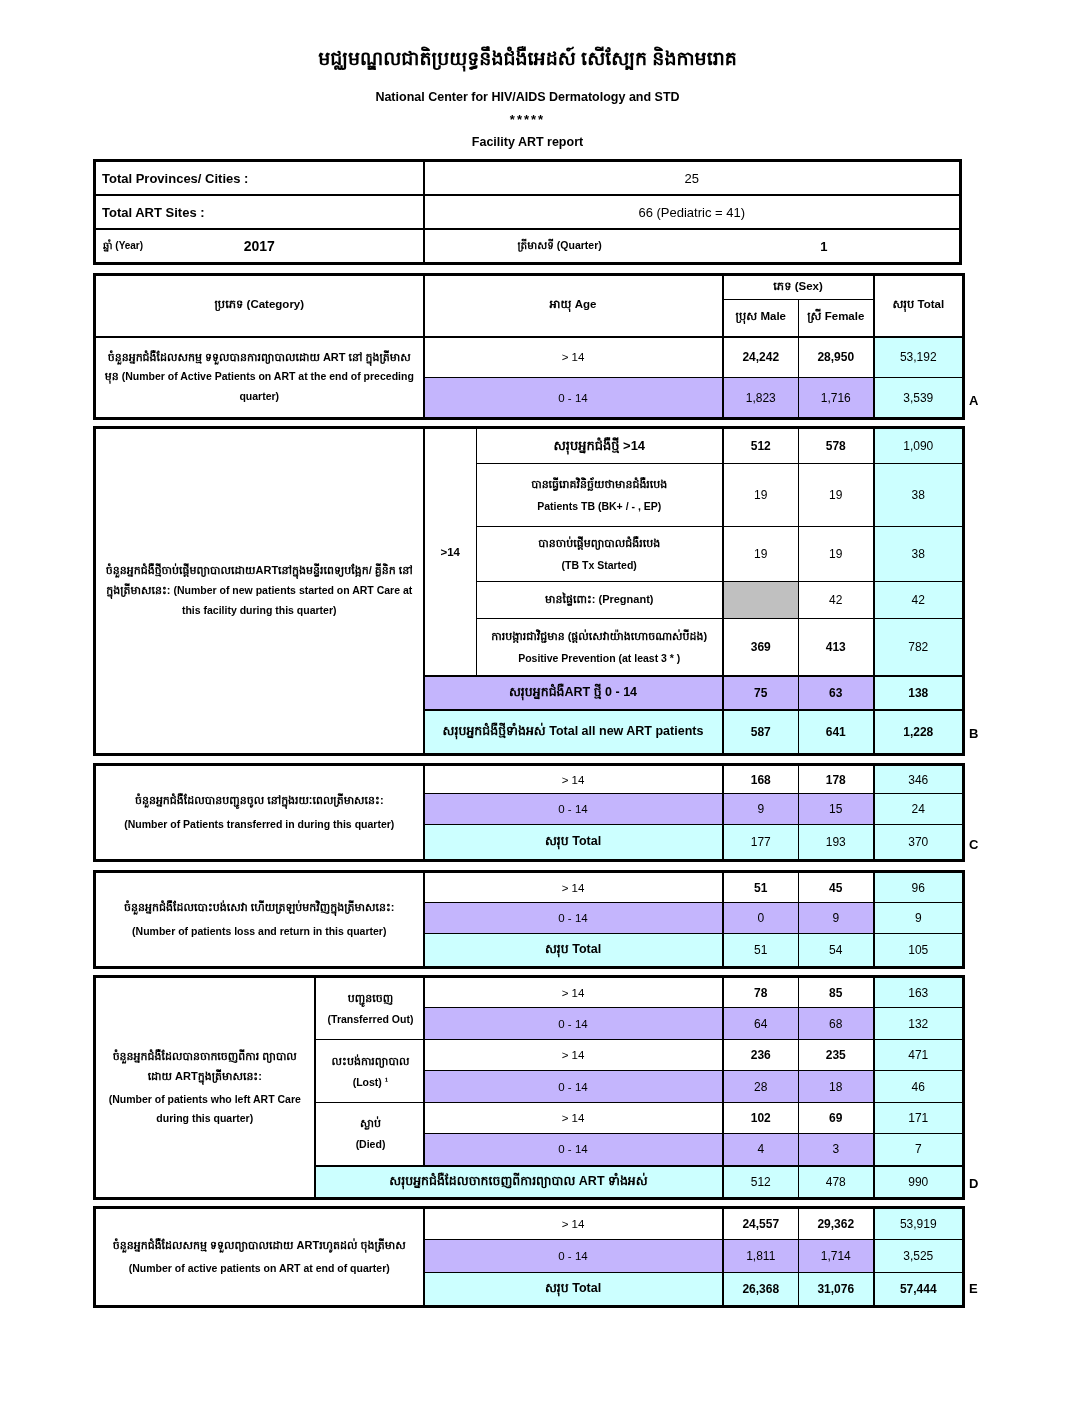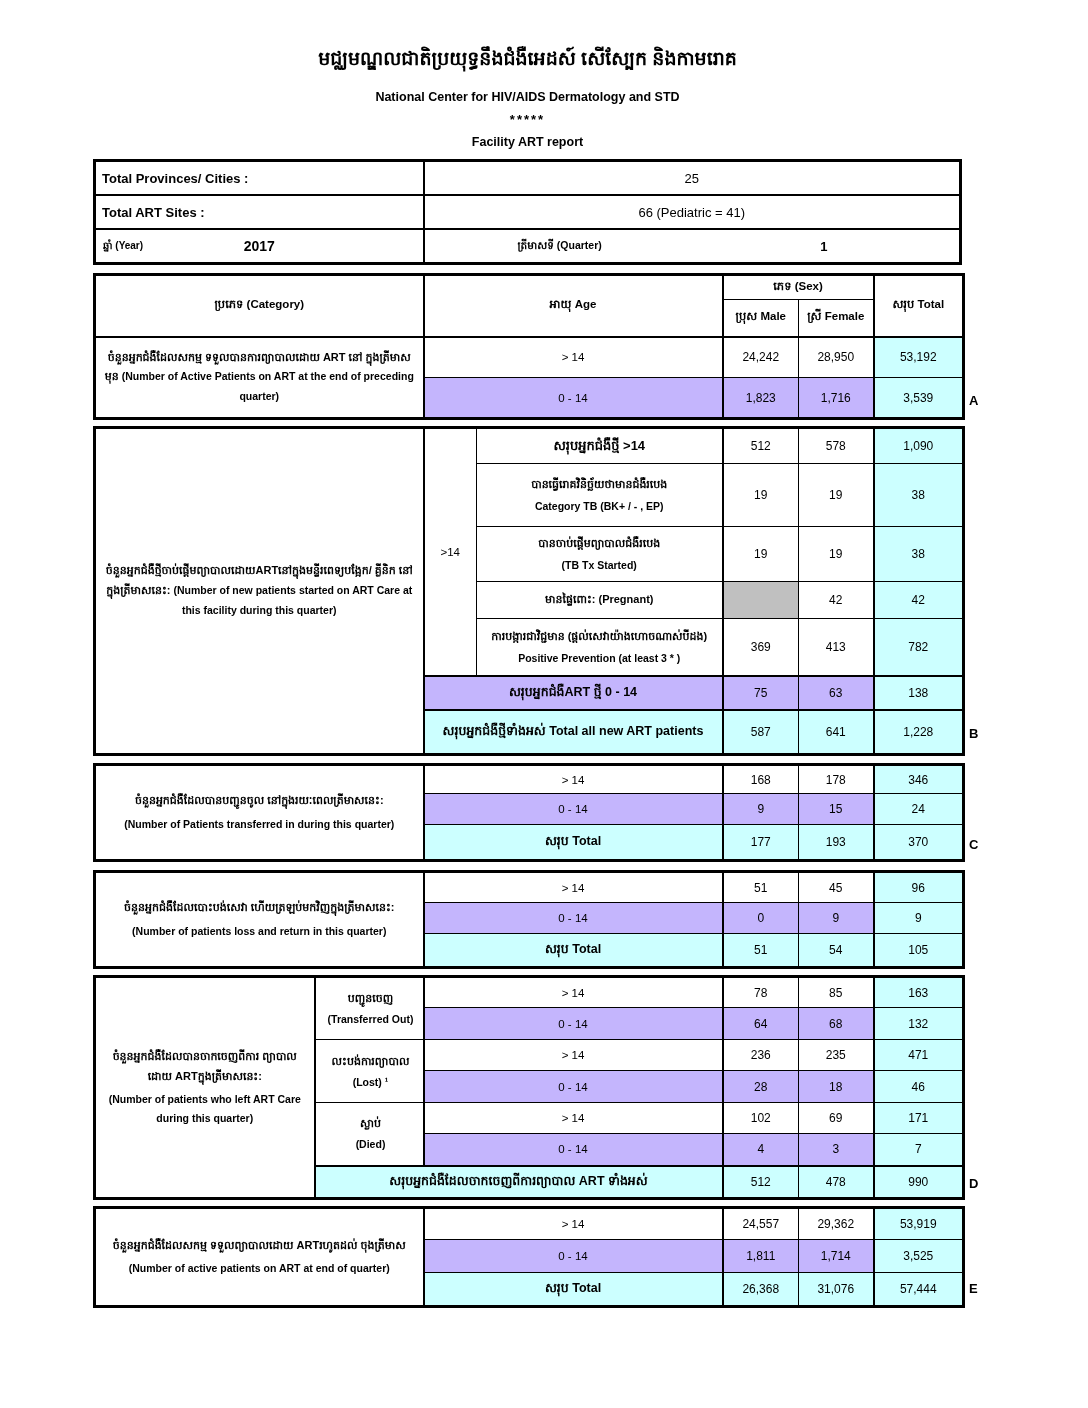--- a/index.html
+++ b/index.html
@@ -21,21 +21,21 @@
   .bl2{border-left:2px solid #000;}
   .bt2{border-top:2px solid #000;}
   .left{text-align:left;}
   .hd{font-weight:bold;font-size:11.5px;}
   .cat{font-weight:bold;font-size:11px;line-height:1.8;padding:2px 8px;}
   .cat .en-inline{font-weight:bold;font-size:10.5px;}
   .en-block{display:block;font-weight:bold;font-size:10.5px;margin-top:4px;}
   .km-block{display:block;}
   .age{font-size:11.5px;}
   .num{font-size:12px;}
-  .b{font-weight:normal;text-align:center;}
+  .b{font-weight:bold;text-align:center;}
   .yellow{background:#c4b5fd;}
   .cyan{background:#CCFFFF;}
   .gray{background:#C0C0C0;}
   .desc{font-weight:bold;font-size:11px;line-height:1.55;}
   .desc .en{display:block;font-weight:bold;font-size:10.5px;margin-top:5px;}
   .desc-main{font-weight:bold;font-size:13px;}
   .subcat{font-weight:bold;font-size:11px;text-align:center;padding-left:6px;line-height:2;}
   .subcat .en{display:block;font-weight:bold;font-size:10.5px;}
   .total-label{font-weight:bold;font-size:12.5px;}
   .marker{position:absolute;left:876px;font-weight:bold;font-size:13px;}
@@ -162,21 +162,21 @@
         </td>
         <td rowspan="5" class="age b bl2">&gt;14</td>
         <td class="desc-main">សរុបអ្នកជំងឺថ្មី &gt;14</td>
         <td class="num b bl2">512</td>
         <td class="num b">578</td>
         <td class="num cyan bl2">1,090</td>
       </tr>
       <tr class="h63">
         <td class="desc">
           <span>បានធ្វើរោគវិនិច្ឆ័យថាមានជំងឺរបេង</span>
-          <span class="en">Category TB (BK+ / - , EP)</span>
+          <span class="en">Patients TB (BK+ / - , EP)</span>
         </td>
         <td class="num bl2">19</td>
         <td class="num">19</td>
         <td class="num cyan bl2">38</td>
       </tr>
       <tr class="h55">
         <td class="desc">
           <span>បានចាប់ផ្ដើមព្យាបាលជំងឺរបេង</span>
           <span class="en">(TB Tx Started)</span>
         </td>

